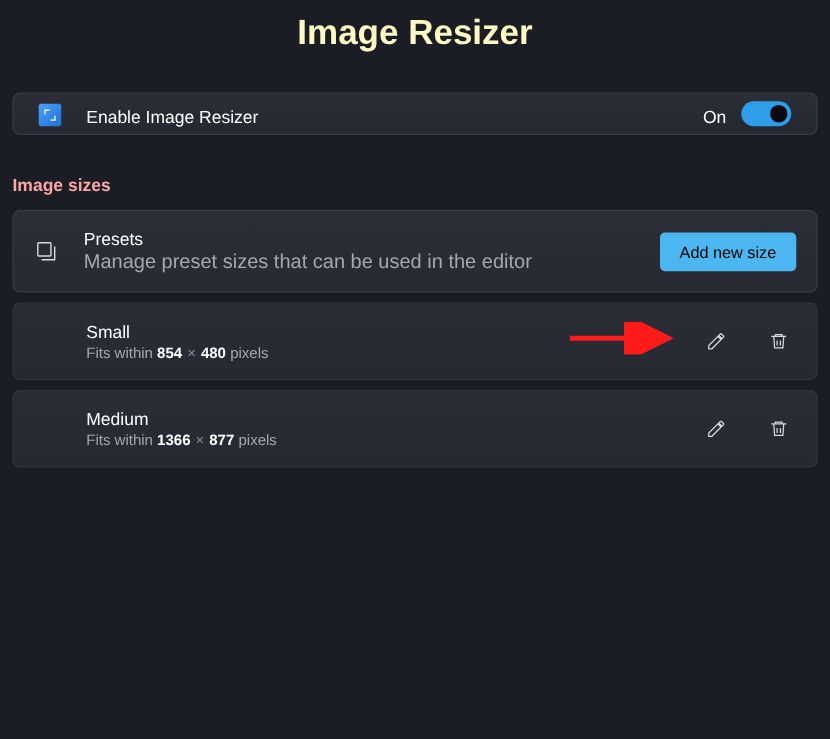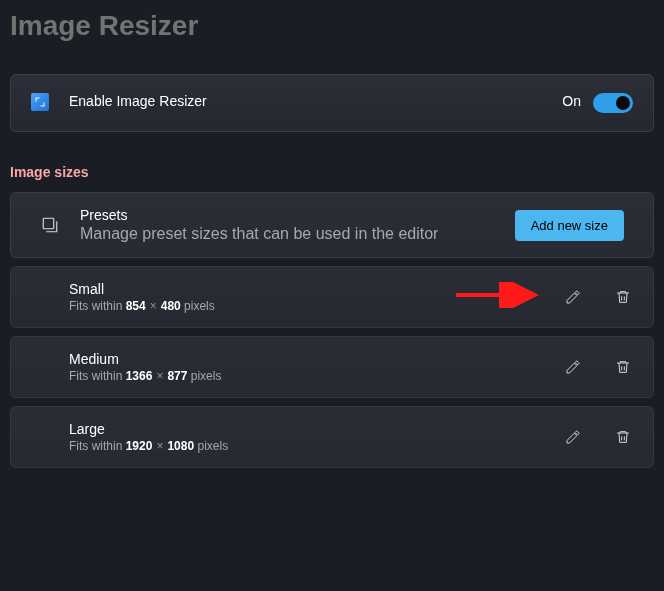--- a/index.html
+++ b/index.html
@@ -13,29 +13,30 @@
       font-family: "Segoe UI", -apple-system, sans-serif;
       width: 664px;
       height: 591px;
       padding: 10px;
       overflow: hidden;
     }
     .page-title {
       font-size: 28px;
       font-weight: 600;
       margin-bottom: 32px;
-      color: #737373;
+      color: #fef9c3;
+      text-align: center;
     }
     .panel {
       background: linear-gradient(to bottom, #2b2e37, #252830);
       border: 1px solid #3a3d45;
       border-radius: 6px;
-      padding: 18px 20px;
-      display: flex;
-      align-items: flex-start;
+      padding: 6px 20px;
+      display: flex;
+      align-items: flex-end;
       margin-bottom: 32px;
     }
     .app-icon {
       width: 18px;
       height: 18px;
       background: linear-gradient(135deg, #4aa3ff 0%, #2070d0 100%);
       border-radius: 2px;
       margin-right: 20px;
       display: flex;
       align-items: center;
@@ -76,21 +77,21 @@
     .section-heading {
       font-size: 14px;
       font-weight: 600;
       margin-bottom: 12px;
       color: #fca5a5;
     }
     .preset-panel {
       background: linear-gradient(to bottom, #2b2e37, #272a32);
       border: 1px solid #3a3d45;
       border-radius: 6px;
-      padding: 14px 29px;
+      padding: 14px 16px;
       display: flex;
       align-items: center;
       margin-bottom: 8px;
     }
     .preset-icon {
       width: 20px;
       height: 20px;
       margin-right: 20px;
       display: flex;
       align-items: center;
@@ -261,31 +262,13 @@
             <path d="M3 17.25V21h3.75L17.81 9.94l-3.75-3.75L3 17.25zM20.71 7.04a1 1 0 0 0 0-1.41l-2.34-2.34a1 1 0 0 0-1.41 0l-1.83 1.83 3.75 3.75 1.83-1.83z"></path>
           </svg>
         </button>
         <button class="icon-btn">
           <svg viewBox="0 0 24 24">
             <path d="M3 6h18M8 6V4h8v2M6 6l1 14h10l1-14M10 11v6M14 11v6"></path>
           </svg>
         </button>
       </div>
     </div>
-    <div class="size-row">
-      <div class="size-info">
-        <div class="size-name">Large</div>
-        <div class="size-desc"><span>Fits within </span> <span class="num">1920</span><span class="times">×</span><span class="num">1080</span>  <span>pixels</span></div>
-      </div>
-      <div class="row-actions">
-        <button class="icon-btn">
-          <svg viewBox="0 0 24 24">
-            <path d="M3 17.25V21h3.75L17.81 9.94l-3.75-3.75L3 17.25zM20.71 7.04a1 1 0 0 0 0-1.41l-2.34-2.34a1 1 0 0 0-1.41 0l-1.83 1.83 3.75 3.75 1.83-1.83z"></path>
-          </svg>
-        </button>
-        <button class="icon-btn">
-          <svg viewBox="0 0 24 24">
-            <path d="M3 6h18M8 6V4h8v2M6 6l1 14h10l1-14M10 11v6M14 11v6"></path>
-          </svg>
-        </button>
-      </div>
-    </div>
   </div>
 
 </body></html>

